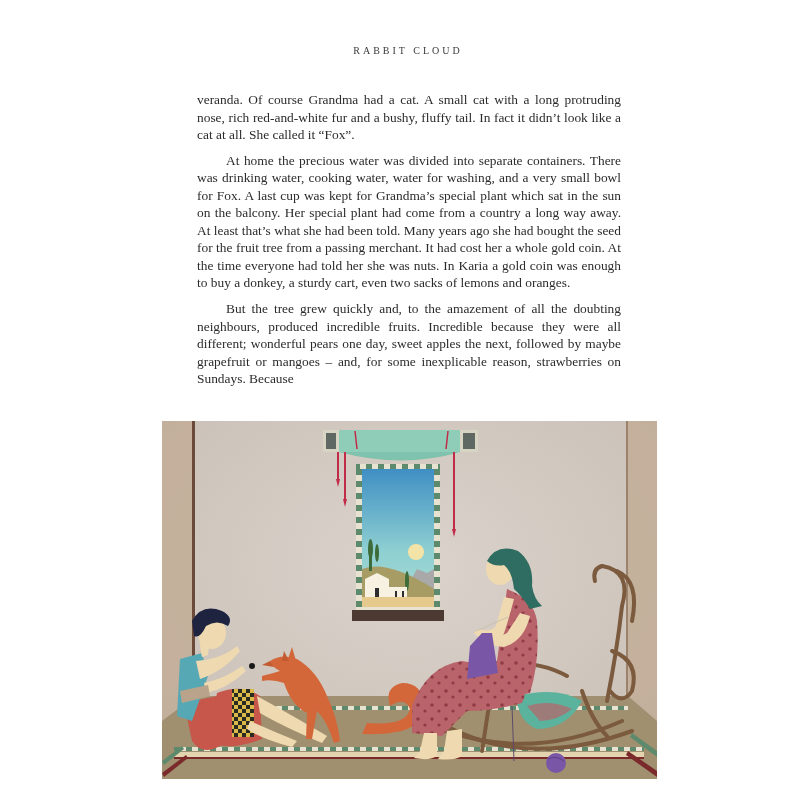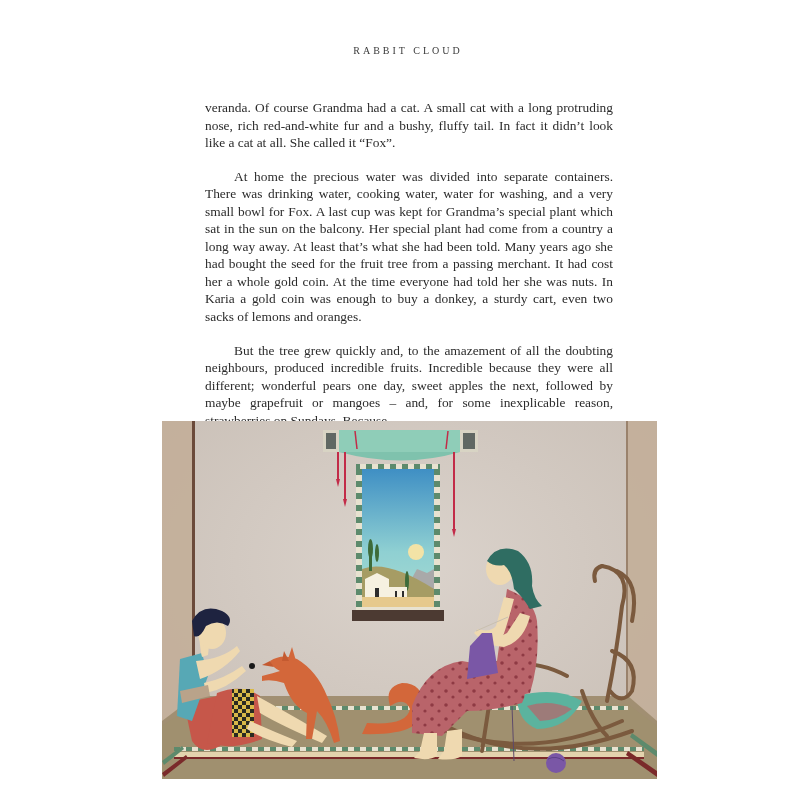--- a/index.html
+++ b/index.html
@@ -37,21 +37,21 @@
       left: 181px;
       top: 83px;
       width: 440px;
       font-family: "Liberation Serif", serif;
       font-size: 13.4px;
       line-height: 17.55px;
       color: #2b2b2b;
       text-align: justify;
     }
     .body-text p {
-      margin: 16px;
+      margin: 8px;
       text-indent: 29px;
     }
     .body-text p.first {
       text-indent: 0;
     }
     .illustration {
       position: absolute;
       left: 154px;
       top: 421px;
       width: 495px;

